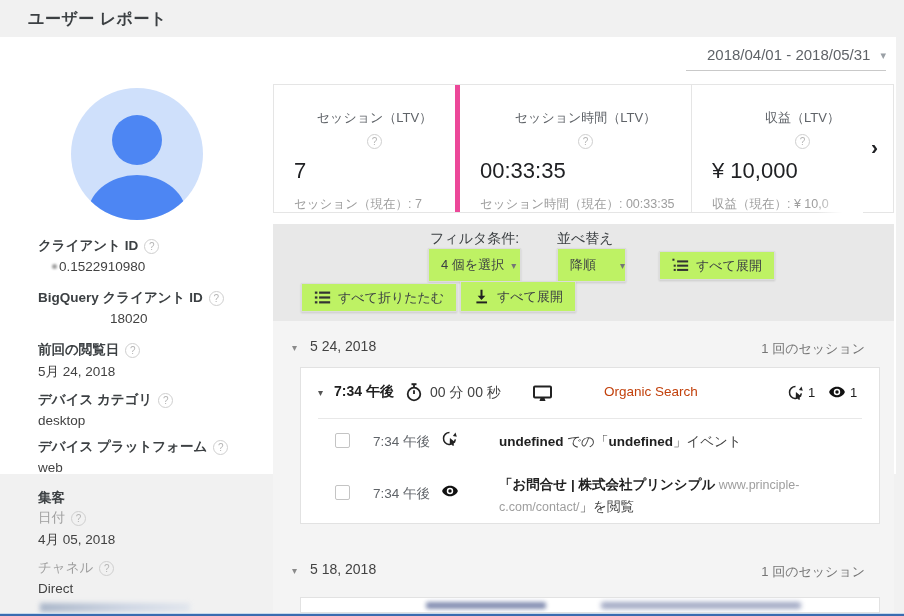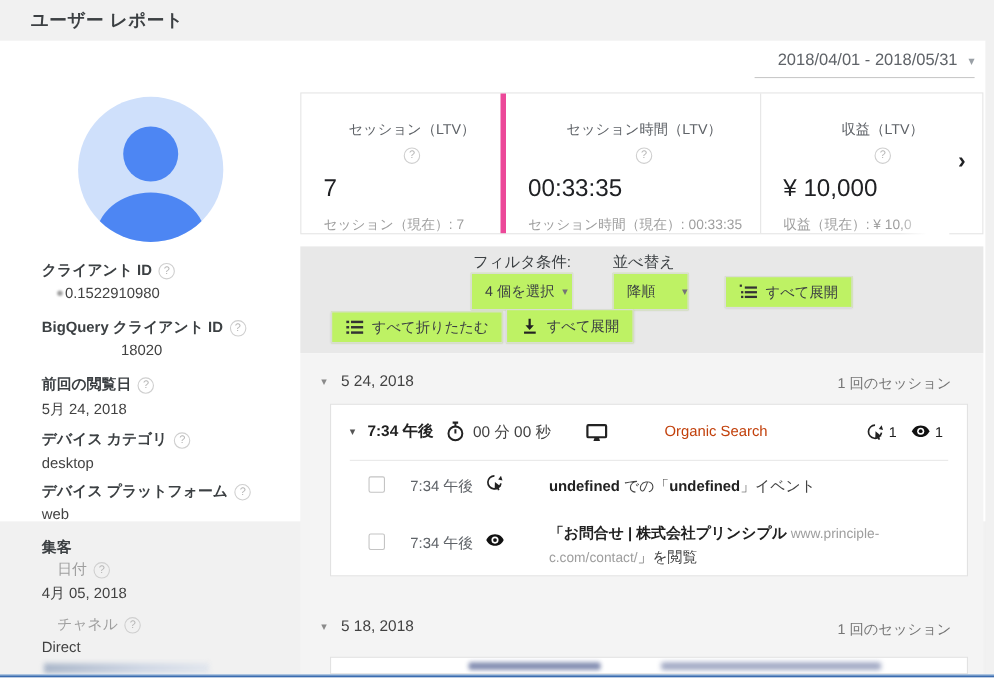--- a/index.html
+++ b/index.html
@@ -19,21 +19,21 @@
   .date-picker{position:absolute;top:9px;right:10px;width:200px;height:24px;border-bottom:1px solid #c9c9c9;
     display:flex;justify-content:flex-end;align-items:flex-start;gap:10px;font-size:15px;color:#5f6368;cursor:pointer;}
   .date-caret{font-size:11px;color:#9aa0a6;padding-top:3px;}
   
   .avatar{position:absolute;left:71px;top:51px;width:132px;height:132px;border-radius:50%;background:#cfe0fb;overflow:hidden;}
   .avatar .head{position:absolute;left:41px;top:27px;width:50px;height:50px;border-radius:50%;background:#4d86f3;}
   .avatar .torso{position:absolute;left:16px;top:87px;width:100px;height:70px;background:#4d86f3;border-radius:50px 50px 0 0 / 42px 42px 0 0;}
   
   .pfield{position:absolute;left:38px;width:232px;}
   .plabel{font-size:13.5px;font-weight:700;color:#3c4043;display:flex;align-items:center;gap:6px;}
-  .plabel.gray{color:#9e9e9e;font-weight:400;margin-left:14px;}
+  .plabel.gray{color:#9e9e9e;font-weight:400;}
   .pvalue{font-size:13.5px;color:#424242;margin-top:4px;}
   .pf0{top:200px}.pf1{top:252px}.pf2{top:304px}.pf3{top:354px}.pf4{top:401px}
   .pf0 .pvalue{padding-left:14px}.pf1 .pvalue{padding-left:72px}
   .section-title{position:absolute;left:38px;top:452px;font-size:13.5px;font-weight:700;color:#3c4043;}
   .af0{top:472px}.af1{top:522px}
   .pre-smudge{display:inline-block;width:5px;height:5px;background:#9e9e9e;border-radius:50%;margin-right:2px;vertical-align:2px;filter:blur(1px);}
   .left-blur{position:absolute;left:40px;top:566px;width:150px;height:9px;background:linear-gradient(90deg,#7a8faf,#b9c6dd 60%,#d7dfeb);filter:blur(2.5px);opacity:.6;}
   
   .help{width:15px;height:15px;min-width:15px;border:1px solid #cfcfcf;border-radius:50%;font-size:10px;line-height:13px;
     text-align:center;color:#b5b5b5;display:inline-block;box-sizing:border-box;cursor:pointer;font-weight:400;}

